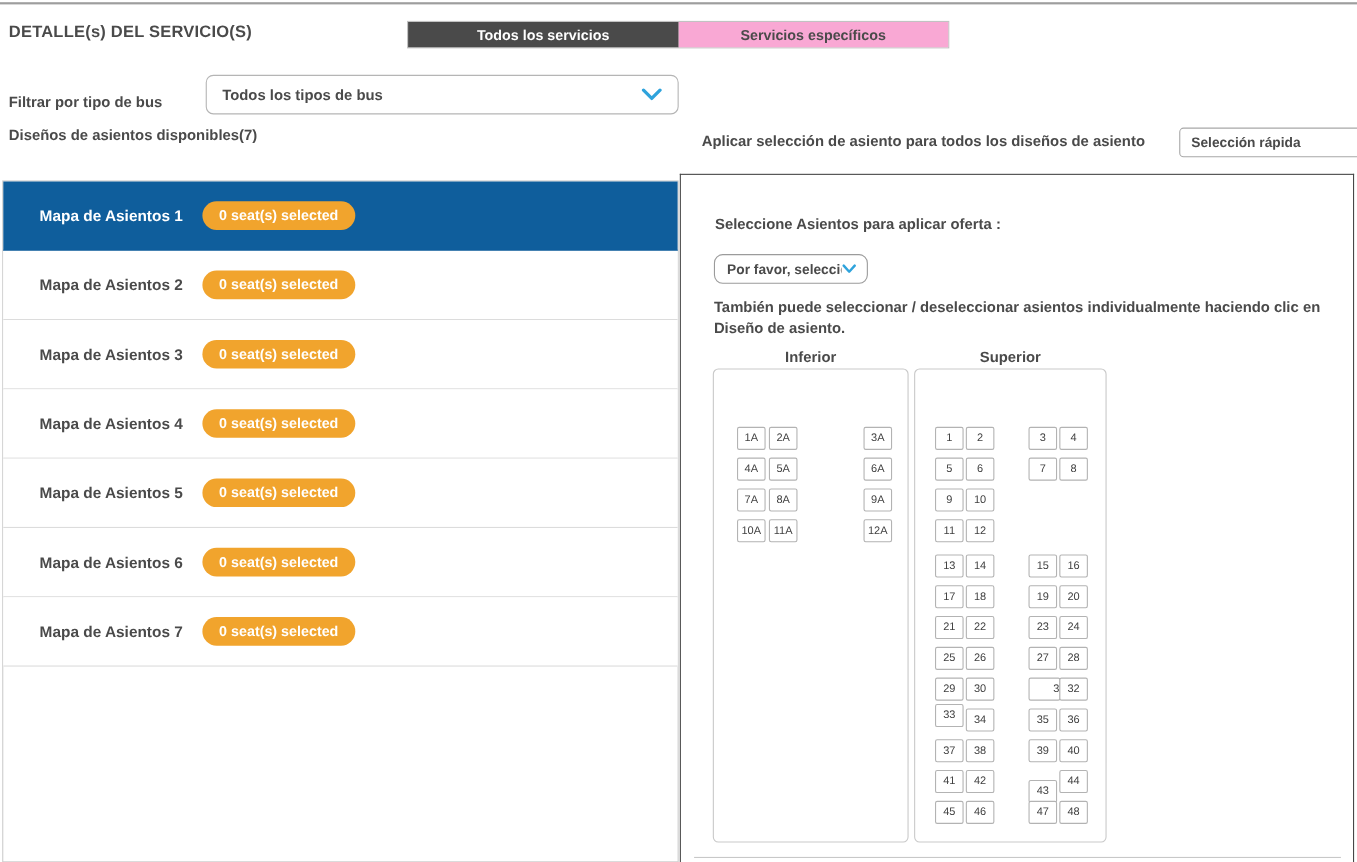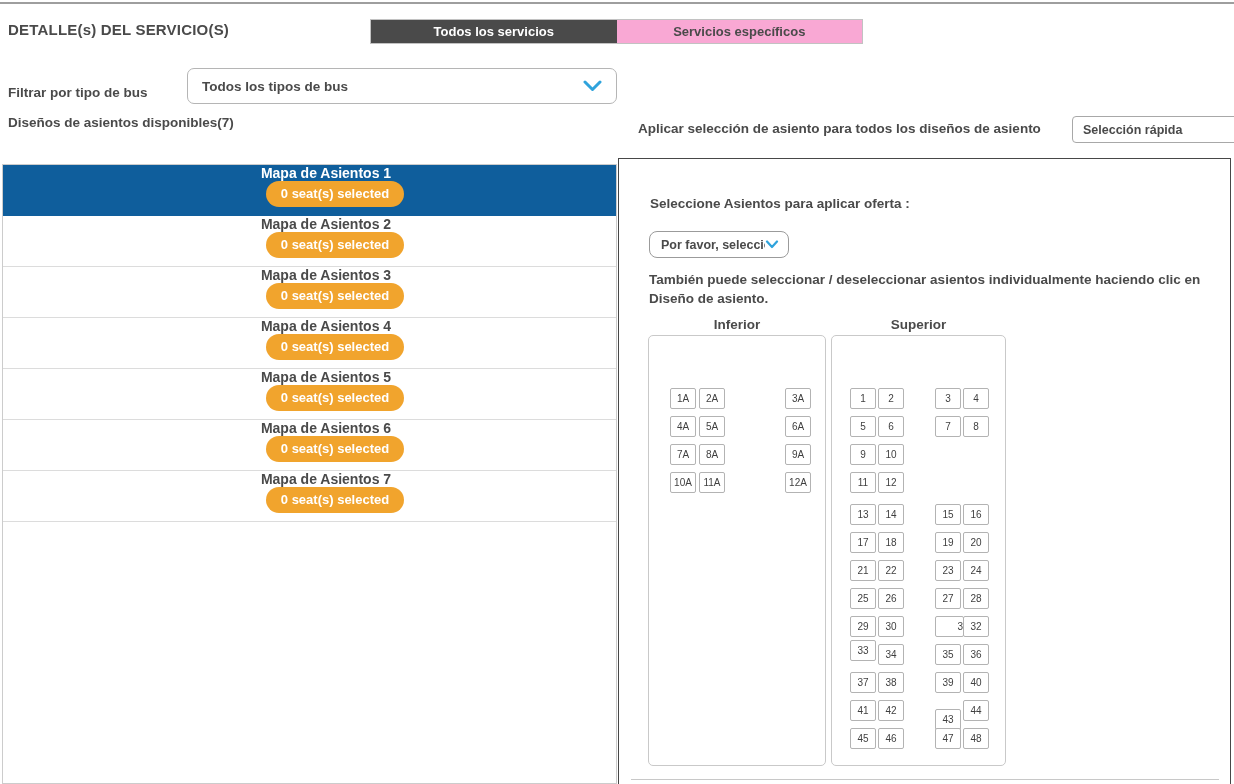--- a/index.html
+++ b/index.html
@@ -22,21 +22,21 @@
   .select-box{display:flex;align-items:center;box-sizing:border-box;background:#fff;border:1px solid #b5b5b5;cursor:pointer;}
   .filter-select{left:187px;top:68px;width:430px;height:36px;border-radius:7px;padding:0 14px;font-size:13.5px;font-weight:700;}
   .select-box .sel-text{flex:1;white-space:nowrap;overflow:hidden;}
   .chev{flex:none;}
   
   .available-label{left:8px;top:115px;font-size:13.5px;font-weight:700;}
   .apply-label{left:638px;top:121px;font-size:13.5px;font-weight:700;}
   .quick-select{left:1072px;top:116px;width:186px;height:27px;border-radius:4px;border:1px solid #a8a8a8;padding:0 8px 0 10px;font-size:12.5px;font-weight:700;}
   
   .seat-list{left:2px;top:164px;width:615px;height:620px;border:1px solid #cccccc;box-sizing:border-box;background:#fff;}
-  .list-row{height:51px;box-sizing:border-box;display:flex;align-items:center;padding-left:33px;border-bottom:1px solid #dcdcdc;cursor:pointer;background:#fff;flex-direction:column;}
+  .list-row{height:63px;box-sizing:border-box;display:flex;align-items:center;padding-left:33px;border-bottom:1px solid #dcdcdc;cursor:pointer;background:#fff;}
   .list-row .row-label{font-size:14px;font-weight:700;color:#4a4a4a;}
   .list-row.selected{background:var(--selected-blue);border-bottom-color:var(--selected-blue);}
   .list-row.selected .row-label{color:#ffffff;}
   .badge{margin-left:18px;background:var(--badge-orange);color:#fff;font-size:13px;font-weight:700;padding:5px 15px 6px;border-radius:14px;white-space:nowrap;}
   
   .offer-panel{left:618px;top:158px;width:613px;height:640px;box-sizing:border-box;border:1px solid #474747;border-bottom:0;background:#fff;}
   .offer-title{position:absolute;left:31px;top:37px;font-size:13.5px;font-weight:700;}
   .offer-select{position:absolute;left:30px;top:72px;width:140px;height:27px;border-radius:8px;border:1px solid #9b9b9b;padding:0 9px 0 11px;font-size:12.5px;font-weight:700;}
   .offer-note{position:absolute;left:30px;top:111px;width:585px;font-size:13.5px;font-weight:700;line-height:19px;}
   .deck-title{position:absolute;text-align:center;font-size:13.5px;font-weight:700;color:#4a4a4a;}

